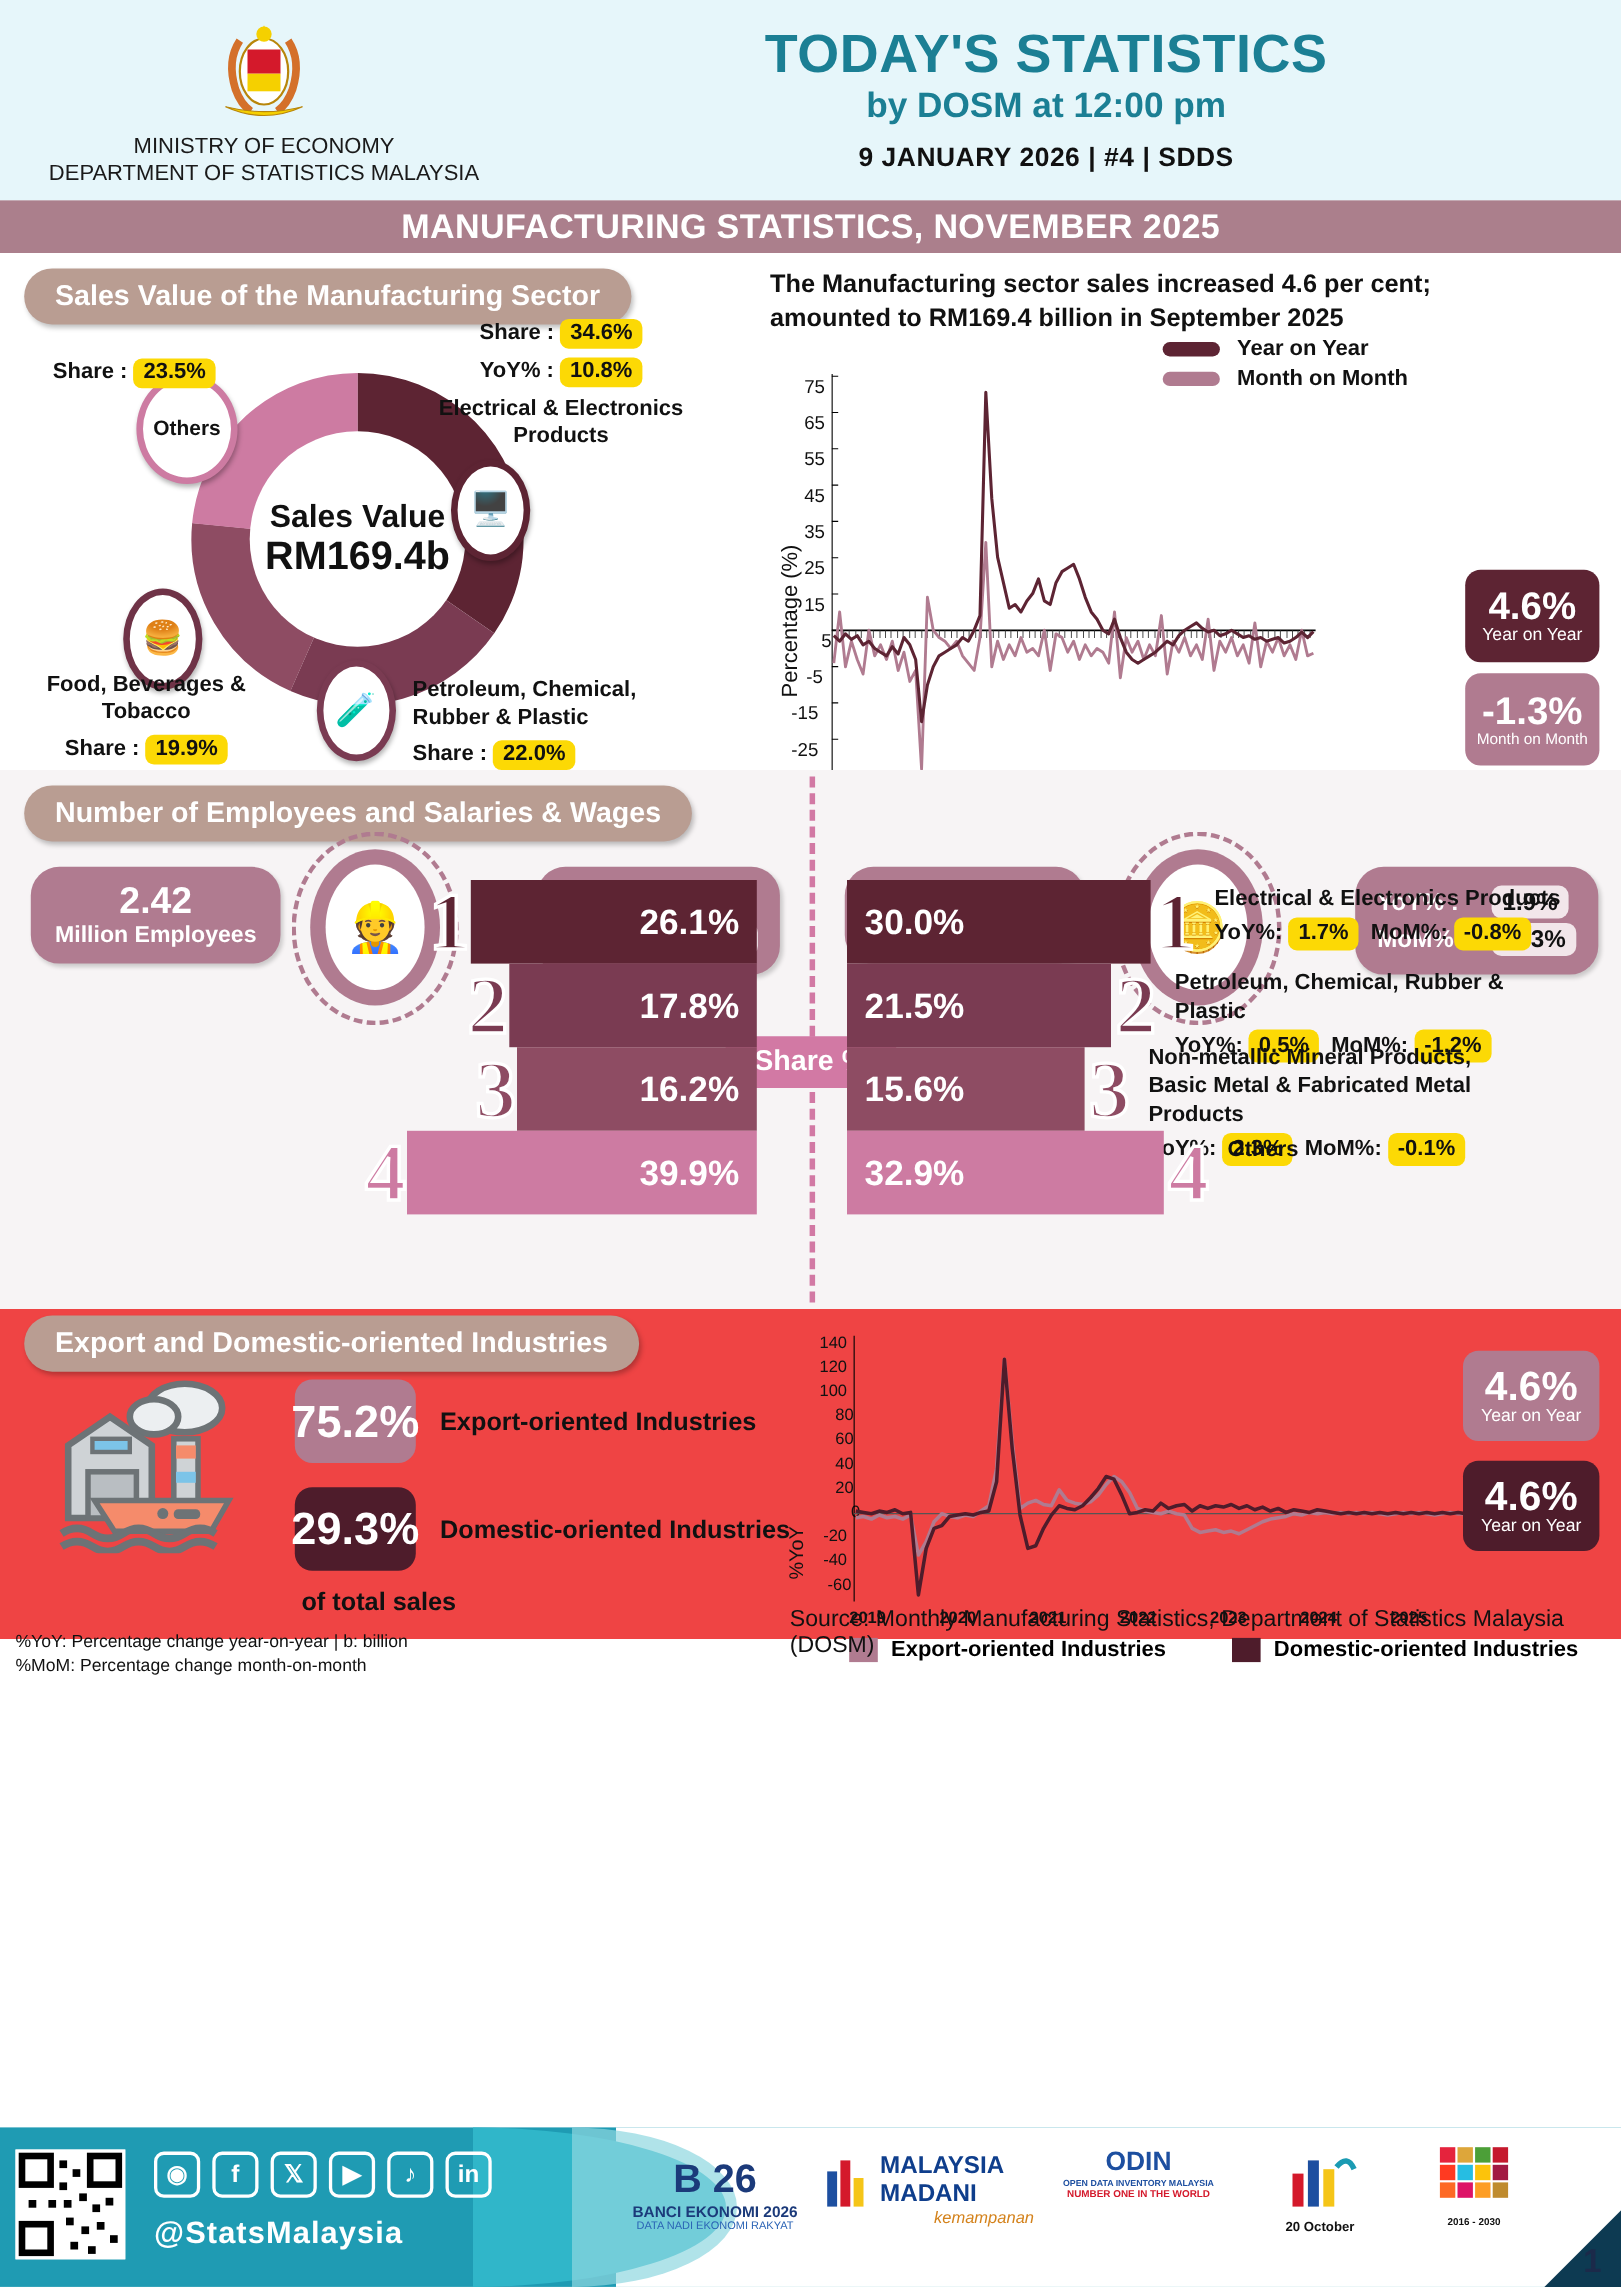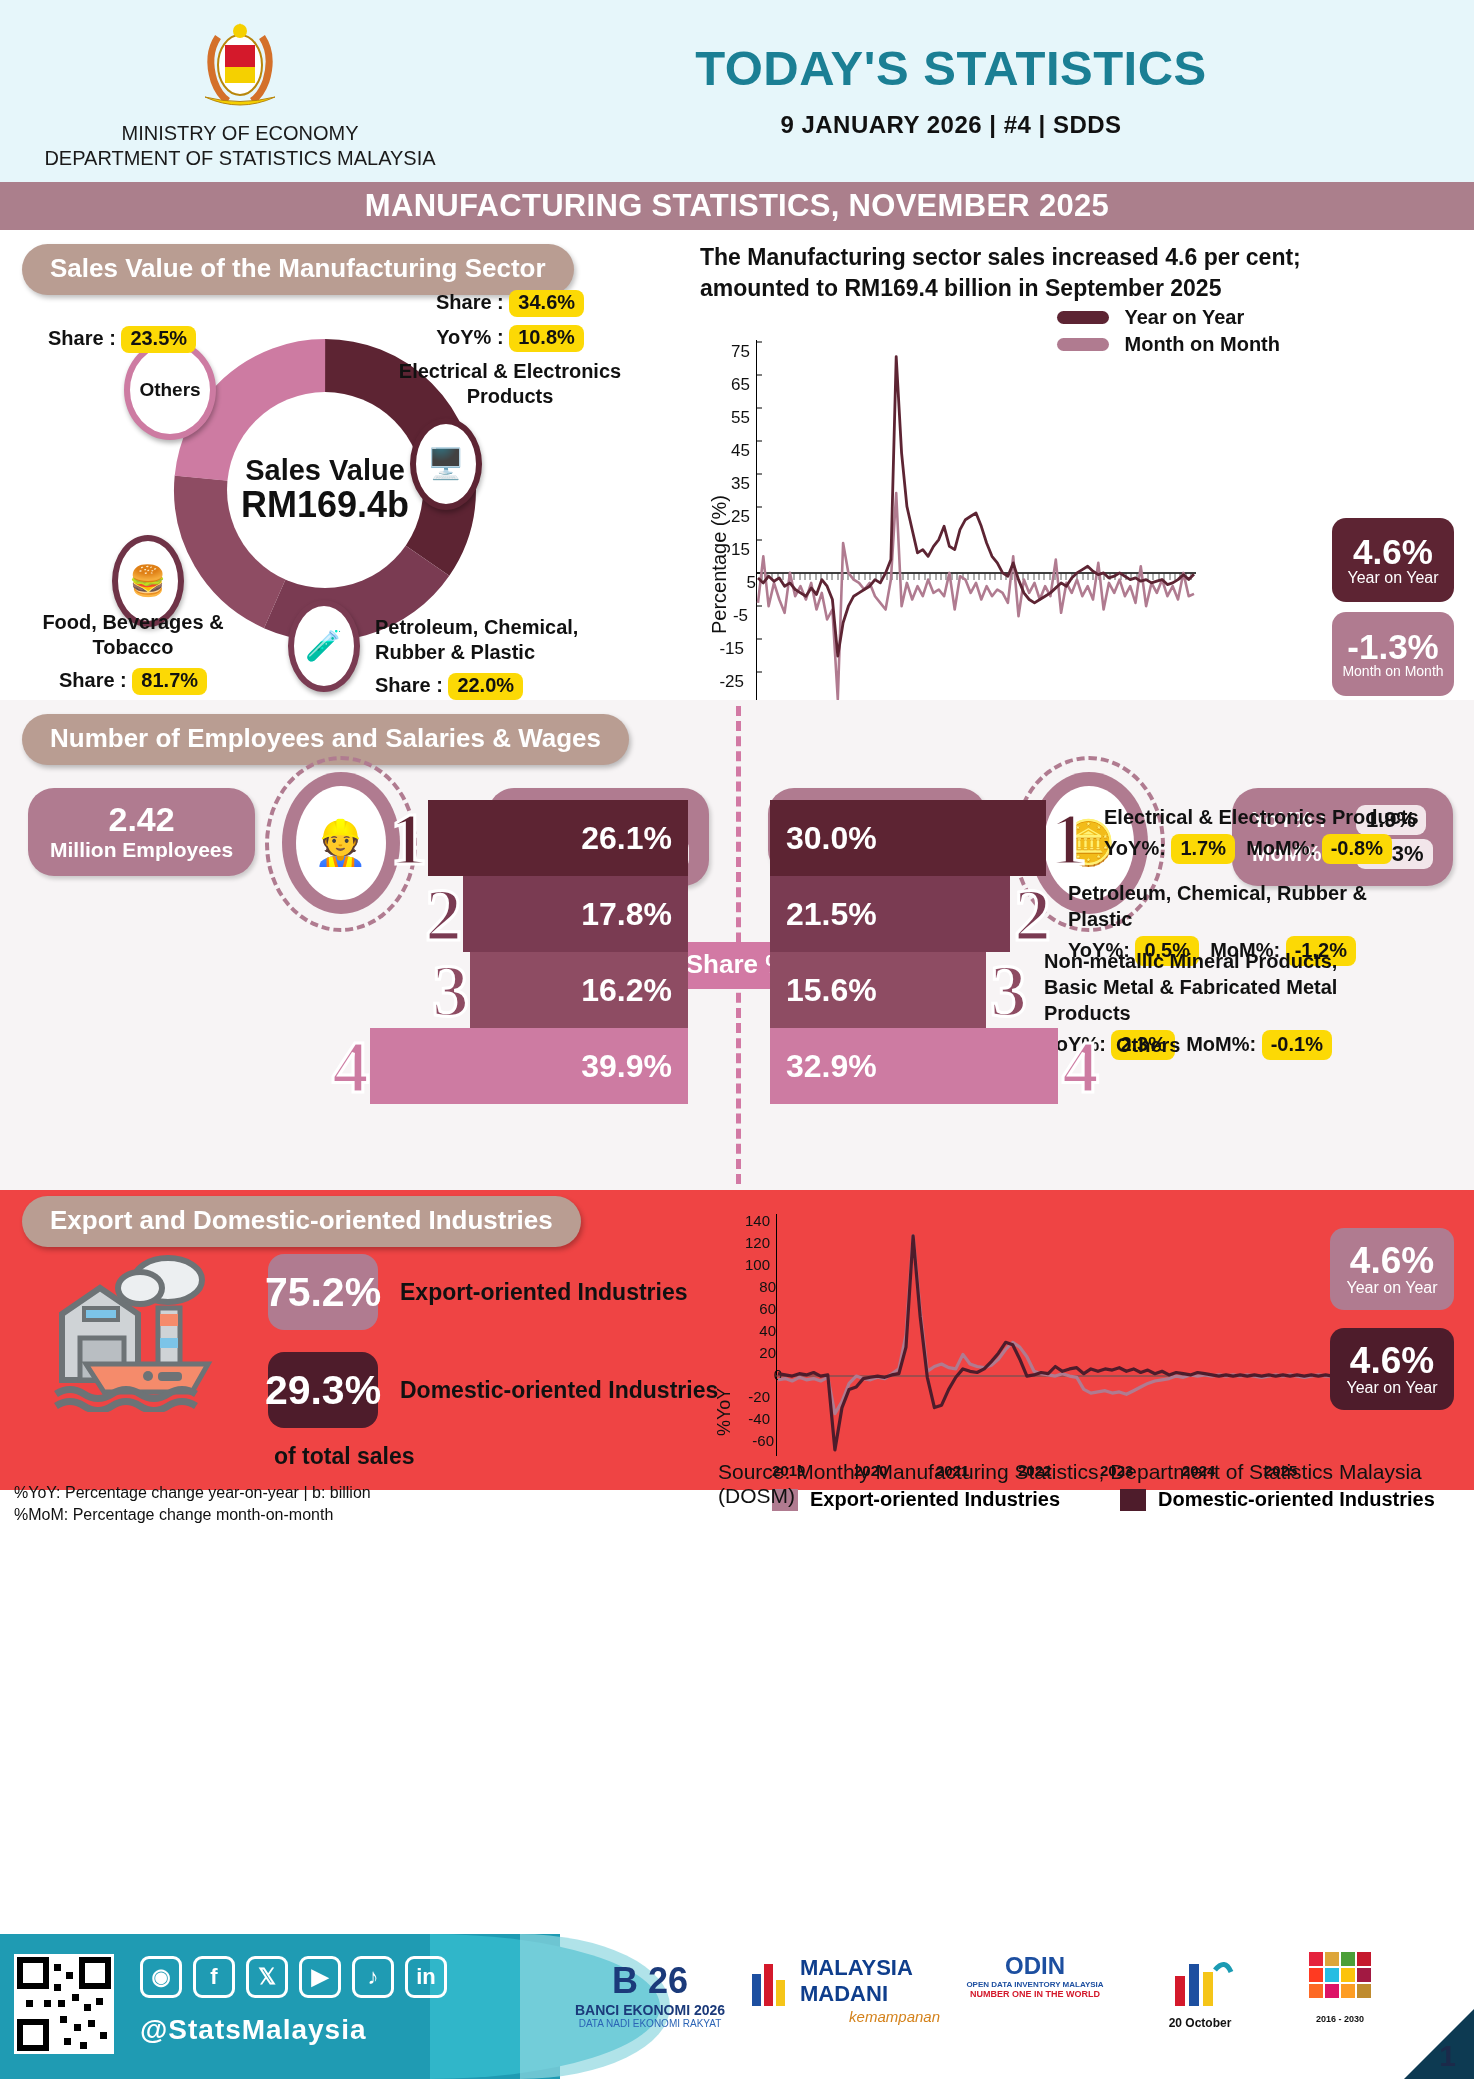--- a/index.html
+++ b/index.html
@@ -168,20 +168,21 @@
         <path d="M20 80 q35 16 70 0 q-35 9 -70 0z" fill="#f5d000" stroke="#b8860b"></path>
       </svg>
     </div>
     <div class="ministry">
       <div>MINISTRY OF ECONOMY</div>
       <div>DEPARTMENT OF STATISTICS MALAYSIA</div>
     </div>
   </div>
   <div class="header-right">
     <div class="t-title">TODAY'S STATISTICS</div>
+    <div class="t-sub">by DOSM at 12:00 pm</div>
     <div class="t-date">9 JANUARY 2026   |   #4  |   SDDS</div>
   </div>
 </div>
 <div class="band">
   <span>MANUFACTURING STATISTICS, NOVEMBER 2025</span>
 </div>
 
 <div class="sec1">
   <div class="sec1-pill pill">Sales Value of the Manufacturing Sector</div>
 
@@ -227,21 +228,21 @@
     <div class="lbl"><span>Share :</span>
       <span class="hl">34.6%</span></div>
     <div class="lblrow"><span>YoY% :</span>
       <span class="hl">10.8%</span></div>
     <div class="lbl" style="margin-top:7px;line-height:1.25;">Electrical &amp; Electronics Products</div>
   </div>
 
   <div style="position:absolute;left:18px;top:380px;width:230px;text-align:center;">
     <div class="lbl" style="line-height:1.25;">Food, Beverages &amp; Tobacco</div>
     <div class="lblrow"><span>Share :</span>
-      <span class="hl">81.7%</span></div>
+      <span class="hl">19.9%</span></div>
     <div class="lblrow"><span>YoY% :</span>
       <span class="hl">7.7%</span></div>
   </div>
 
   <div style="position:absolute;left:375px;top:385px;width:260px;">
     <div class="lbl" style="line-height:1.25;">Petroleum, Chemical, Rubber &amp; Plastic</div>
     <div class="lblrow"><span>Share :</span>
       <span class="hl">22.0%</span></div>
     <div class="lblrow" style="margin-left:26px;"><span>YoY% :</span>
       <span class="hl">-4.0%</span></div>

